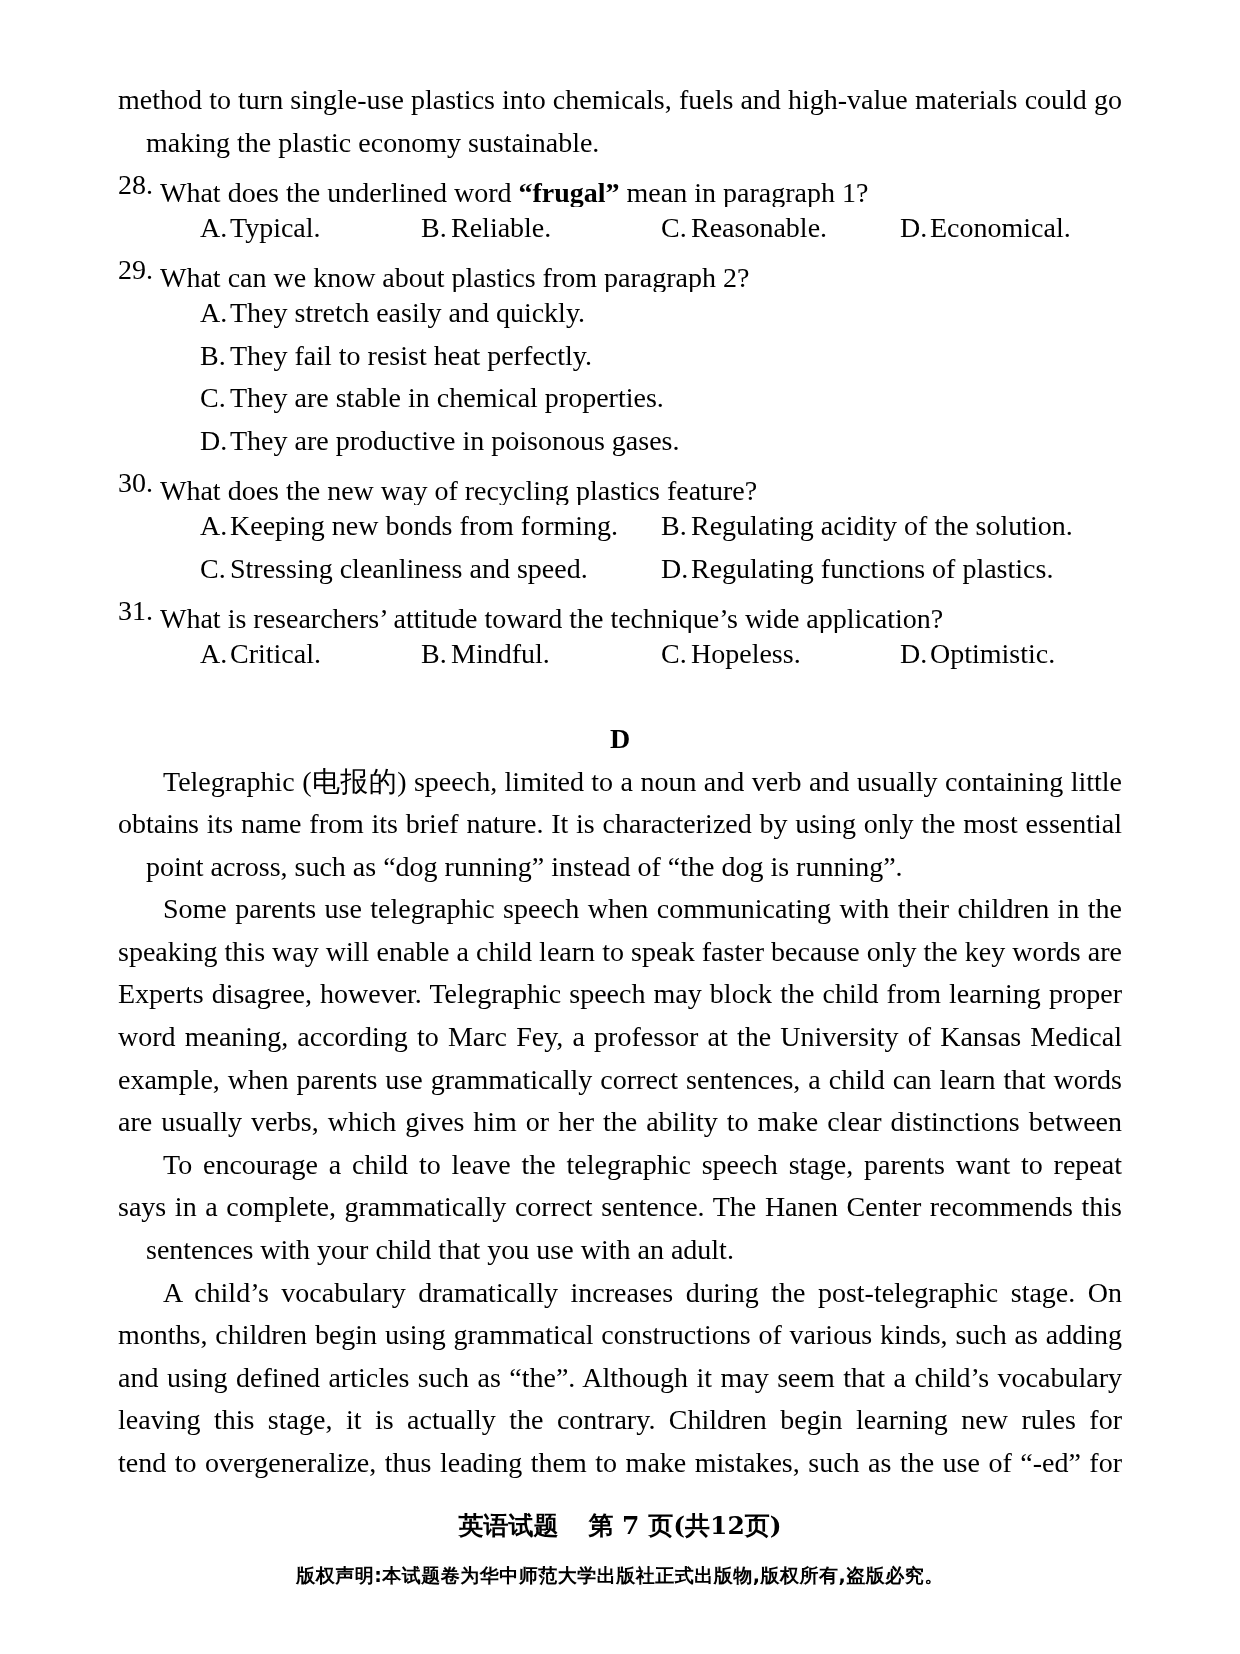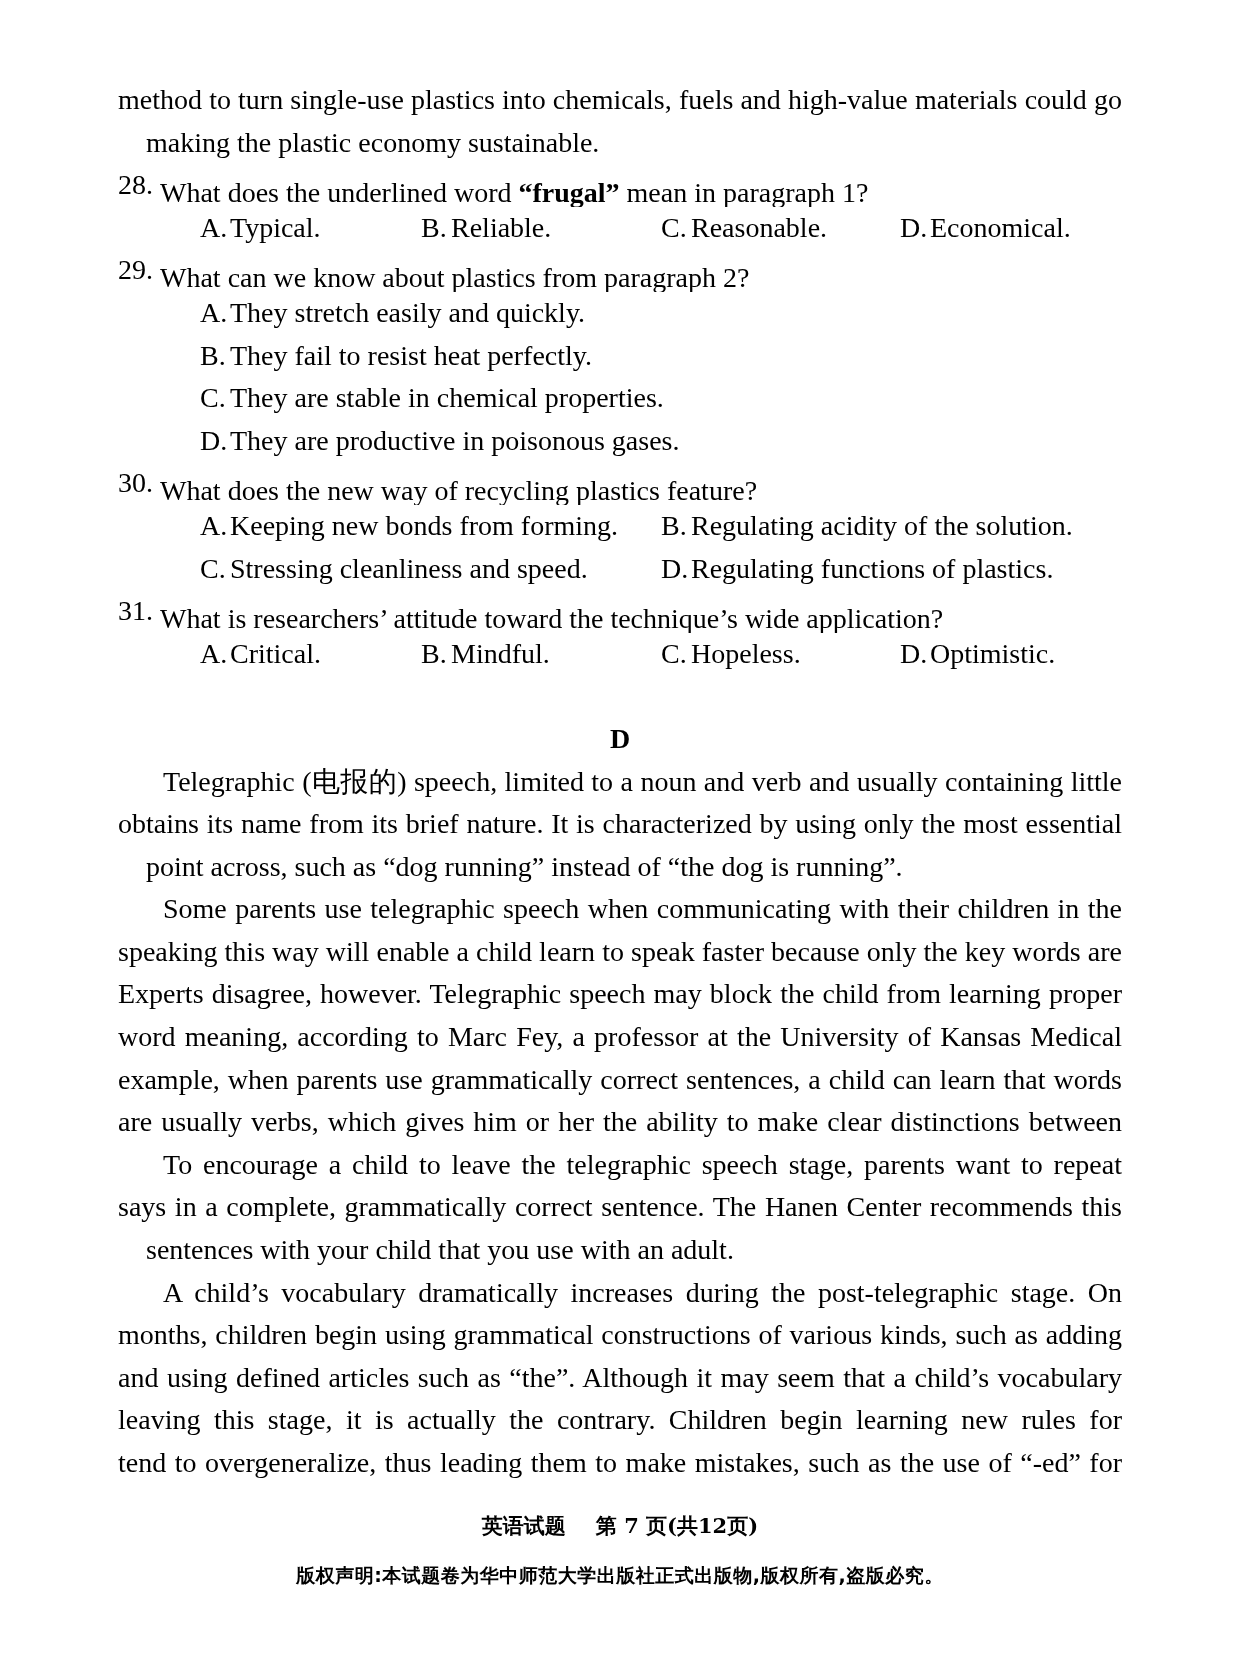--- a/index.html
+++ b/index.html
@@ -22,21 +22,21 @@
   .opt { position: absolute; top: 0; white-space: nowrap; margin-left: 40px; }
   .opt-label { display: inline-block; width: 30px; }
   .a { left: 42px; } .b4 { left: 263px; } .c4 { left: 503px; } .d4 { left: 742px; }
   .b2 { left: 503px; }
   .emph { font-weight: bold; }
   .heading { text-align: center; font-weight: bold; }
   .footer {
     position: absolute; left: 0; width: 1240px; text-align: center;
     font-family: "DejaVu Serif", "Liberation Serif", serif; color: #000;
   }
-  .footer-main { top: 1511px; height: 30px; line-height: 30px; font-size: 21px; font-weight: bold; }
+  .footer-main { top: 1511px; height: 30px; line-height: 30px; font-size: 25px; font-weight: bold; }
   .footer-main .gap { display: inline-block; width: 30px; }
   .copyright { top: 1560px; height: 30px; line-height: 30px; font-size: 19px; font-weight: bold; letter-spacing: 0.5px; font-family: "DejaVu Sans", sans-serif; }
 </style>
 </head>
 <body>
 
 <div class="page">
   <div class="content">
 
     <div>

